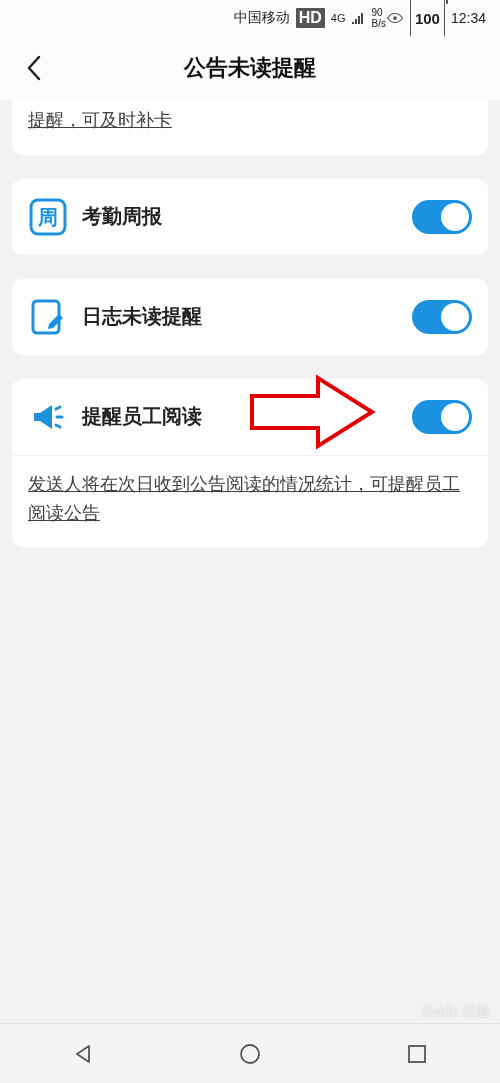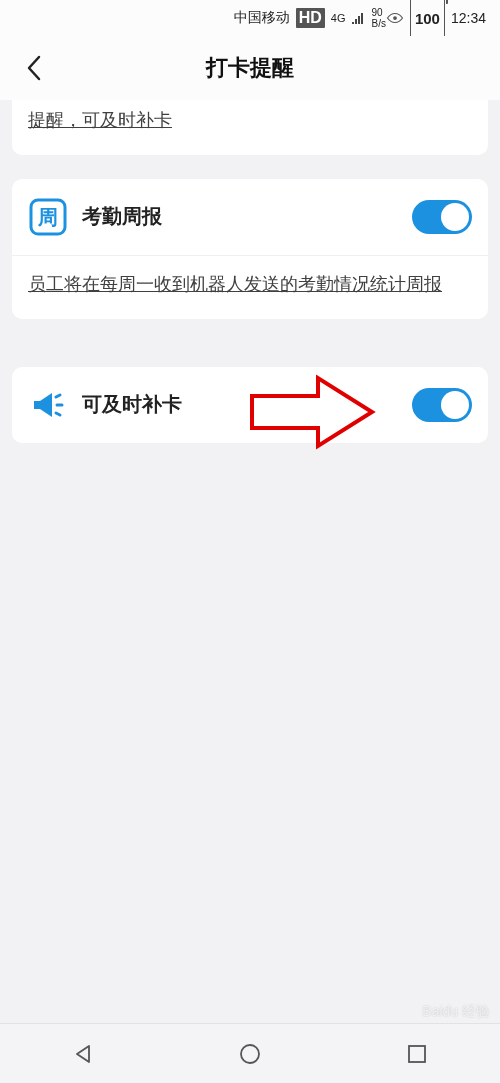--- a/index.html
+++ b/index.html
@@ -210,58 +210,68 @@
     <span>12:34</span>
   </div>
 </div>
 
 <div class="header">
   <div class="back-chevron">
     <svg width="16" height="26" viewBox="0 0 16 26">
       <path d="M13 2 L3 13 L13 24" stroke="#222" stroke-width="2.5" fill="none" stroke-linecap="round" stroke-linejoin="round"></path>
     </svg>
   </div>
-  <div class="header-title">打卡提醒</div>
+  <div class="header-title">公告未读提醒</div>
 </div>
 
 <div class="content">
 
   <div class="card first">
     <div class="card-desc">提醒，可及时补卡</div>
   </div>
 
   <div class="card">
     <div class="card-row">
       <div class="card-icon">
         <svg width="38" height="38" viewBox="0 0 38 38">
           <rect x="2" y="2" width="34" height="34" rx="7" fill="none" stroke="#1b91e0" stroke-width="3"></rect>
           <text x="19" y="26" text-anchor="middle" font-size="20" font-weight="700" fill="#1b91e0" font-family="sans-serif">周</text>
         </svg>
       </div>
       <div class="card-title">考勤周报</div>
       <div class="toggle"></div>
     </div>
-    <div class="card-desc">员工将在每周一收到机器人发送的考勤情况统计周报</div>
   </div>
 
 
   <div class="card">
+    <div class="card-row">
+      <div class="card-icon">
+        <svg width="38" height="38" viewBox="0 0 38 38">
+          <rect x="4" y="3" width="26" height="32" rx="4" fill="none" stroke="#1b91e0" stroke-width="3"></rect>
+          <path d="M20 26 L30 16 L34 20 L24 30 L19 31 Z" fill="#1b91e0"></path>
+        </svg>
+      </div>
+      <div class="card-title">日志未读提醒</div>
+      <div class="toggle"></div>
+    </div>
   </div>
 
   <div class="card">
     <div class="card-row">
       <div class="card-icon">
         <svg width="40" height="40" viewBox="0 0 40 40">
           <path d="M6 16 L6 24 L12 24 L24 32 L24 8 L12 16 Z" fill="#1b91e0"></path>
           <path d="M28 12 L32 10 M29 20 L34 20 M28 28 L32 30" stroke="#1b91e0" stroke-width="3" stroke-linecap="round"></path>
         </svg>
       </div>
-      <div class="card-title">可及时补卡</div>
+      <div class="card-title">提醒员工阅读</div>
       <div class="toggle"></div>
     </div>
+    <div class="card-desc">发送人将在次日收到公告阅读的情况统计，可提醒员工阅读公告</div>
   </div>
 
 </div>
 
 <svg class="red-arrow" width="130" height="80" viewBox="0 0 130 80">
   <path d="M4 24 L70 24 L70 6 L124 40 L70 74 L70 56 L4 56 Z" fill="none" stroke="#e00000" stroke-width="4" stroke-linejoin="miter"></path>
 </svg>
 
 <div class="nav-bar">
   <div class="nav-btn">

